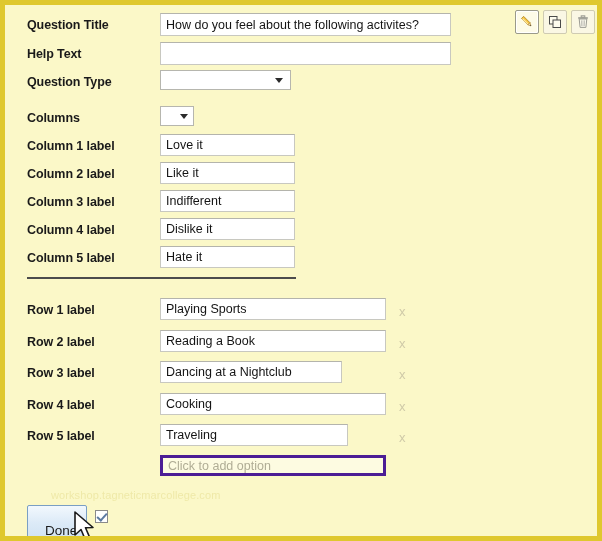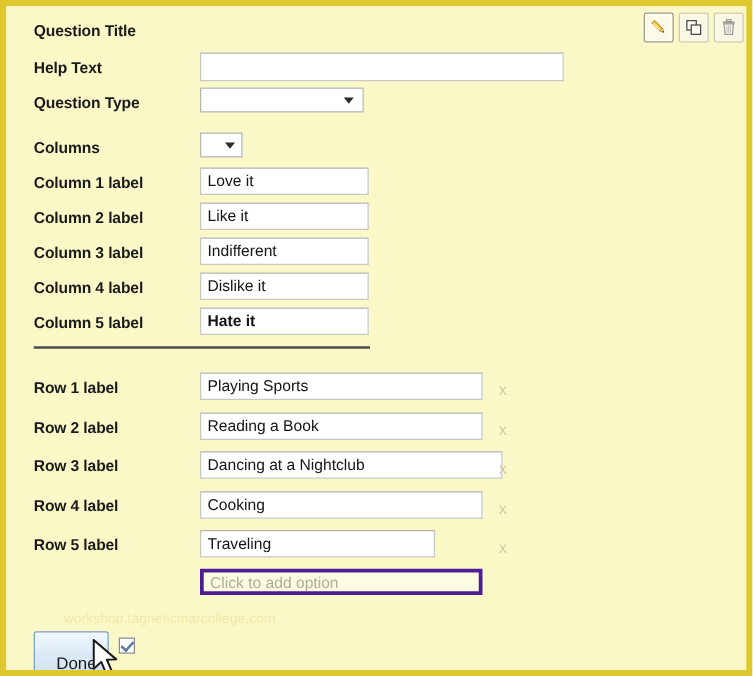--- a/index.html
+++ b/index.html
@@ -209,20 +209,21 @@
         <rect x="3.2" y="3.2" width="9.6" height="1.6" fill="#9b9b93"></rect>
         <rect x="6.2" y="1.8" width="3.6" height="1.5" fill="none" stroke="#9b9b93" stroke-width="1"></rect>
         <path d="M4.2 5 L5.1 13.4 L10.9 13.4 L11.8 5 Z" fill="#fdfbee" stroke="#9b9b93" stroke-width="1"></path>
         <line x1="6.4" y1="6.3" x2="6.7" y2="12.2" stroke="#b6b6ae" stroke-width="0.8"></line>
         <line x1="8" y1="6.3" x2="8" y2="12.2" stroke="#b6b6ae" stroke-width="0.8"></line>
         <line x1="9.6" y1="6.3" x2="9.3" y2="12.2" stroke="#b6b6ae" stroke-width="0.8"></line>
       </svg>
     </div>
 
     <div class="fld-label" style="left:22px; top:13px;">Question Title</div>
+    <input class="tinput" type="text" style="left: 155px; top: 8px; width: 291px; height: 23px;" value="How do you feel about the following activites?">
 
     <div class="fld-label" style="left:22px; top:42px;">Help Text</div>
     <input class="tinput" type="text" style="left: 155px; top: 37px; width: 291px; height: 23px;" placeholder="">
 
     <div class="fld-label" style="left:22px; top:70px;">Question Type</div>
     <select class="sel" style="left:155px; top:65px; width:131px;"><option value="Grid">Grid</option></select>
     <div class="sel-arrow" style="left:270px; top:73px;"></div>
 
     <div class="fld-label" style="left:22px; top:106px;">Columns</div>
     <select class="sel" style="left:155px; top:101px; width:34px; padding-right:14px;"><option value="1">1</option><option value="2">2</option><option value="3">3</option><option value="4">4</option><option value="5" selected="">5</option></select>
@@ -231,34 +232,34 @@
     <div id="column-rows">
         <div class="fld-label" style="left: 22px; top: 134px;">Column 1 label</div>
         <input type="text" class="tinput" value="Love it" style="left: 155px; top: 129px; width: 135px; height: 22px;">
         <div class="fld-label" style="left: 22px; top: 162px;">Column 2 label</div>
         <input type="text" class="tinput" value="Like it" style="left: 155px; top: 157px; width: 135px; height: 22px;">
         <div class="fld-label" style="left: 22px; top: 190px;">Column 3 label</div>
         <input type="text" class="tinput" value="Indifferent" style="left: 155px; top: 185px; width: 135px; height: 22px;">
         <div class="fld-label" style="left: 22px; top: 218px;">Column 4 label</div>
         <input type="text" class="tinput" value="Dislike it" style="left: 155px; top: 213px; width: 135px; height: 22px;">
         <div class="fld-label" style="left: 22px; top: 246px;">Column 5 label</div>
-        <input type="text" class="tinput" value="Hate it" style="left: 155px; top: 241px; width: 135px; height: 22px; font-weight: bold;">
+        <input type="text" class="tinput" value="Hate it" style="left: 155px; top: 241px; width: 135px; height: 22px;">
       </div>
 
     <div class="divider" style="left:22px; top:272px; width:269px;"></div>
 
     <div id="row-rows">
         <div class="fld-label" style="left: 22px; top: 298px;">Row 1 label</div>
         <input type="text" class="tinput" value="Playing Sports" style="left: 155px; top: 293px; width: 226px; height: 22px;">
         <div class="rm-x" style="left: 394px; top: 300px;">x</div>
         <div class="fld-label" style="left: 22px; top: 330px;">Row 2 label</div>
         <input type="text" class="tinput" value="Reading a Book" style="left: 155px; top: 325px; width: 226px; height: 22px;">
         <div class="rm-x" style="left: 394px; top: 332px;">x</div>
         <div class="fld-label" style="left: 22px; top: 361px;">Row 3 label</div>
-        <input type="text" class="tinput" value="Dancing at a Nightclub" style="left: 155px; top: 356px; width: 242px; height: 22px;">
+        <input type="text" class="tinput" value="Dancing at a Nightclub" style="left: 155px; top: 356px; width: 182px; height: 22px;">
         <div class="rm-x" style="left: 394px; top: 363px;">x</div>
         <div class="fld-label" style="left: 22px; top: 393px;">Row 4 label</div>
         <input type="text" class="tinput" value="Cooking" style="left: 155px; top: 388px; width: 226px; height: 22px;">
         <div class="rm-x" style="left: 394px; top: 395px;">x</div>
         <div class="fld-label" style="left: 22px; top: 424px;">Row 5 label</div>
         <input type="text" class="tinput" value="Traveling" style="left: 155px; top: 419px; width: 188px; height: 22px;">
         <div class="rm-x" style="left: 394px; top: 426px;">x</div>
       </div>
 
     <input class="tinput ghost" type="text" style="left: 155px; top: 450px; width: 226px; height: 21px;" placeholder="Click to add option">

